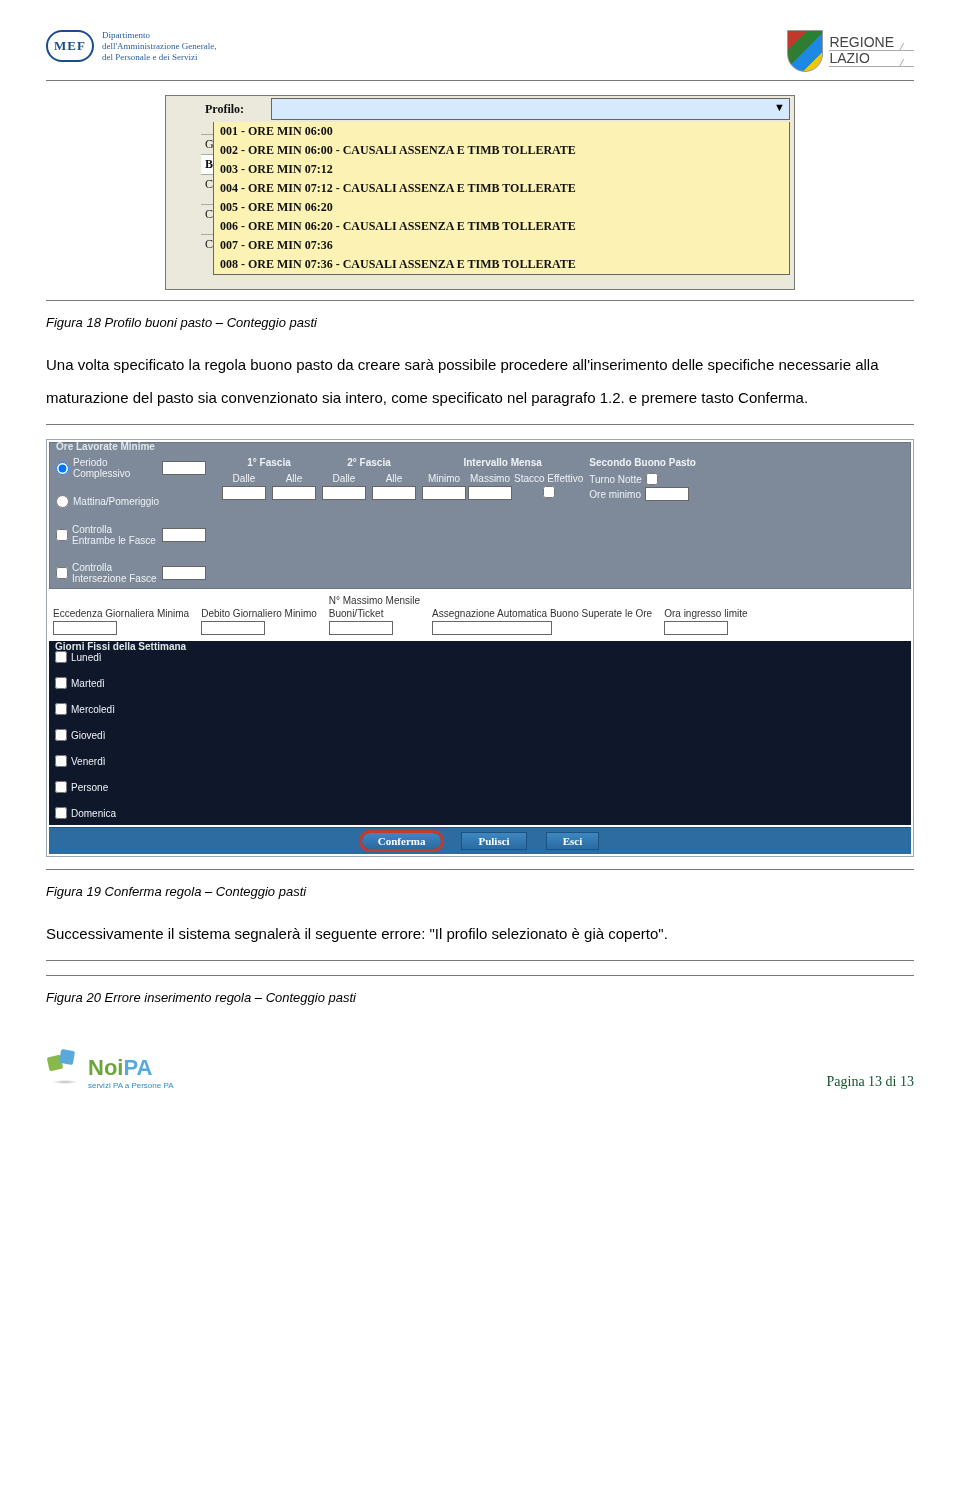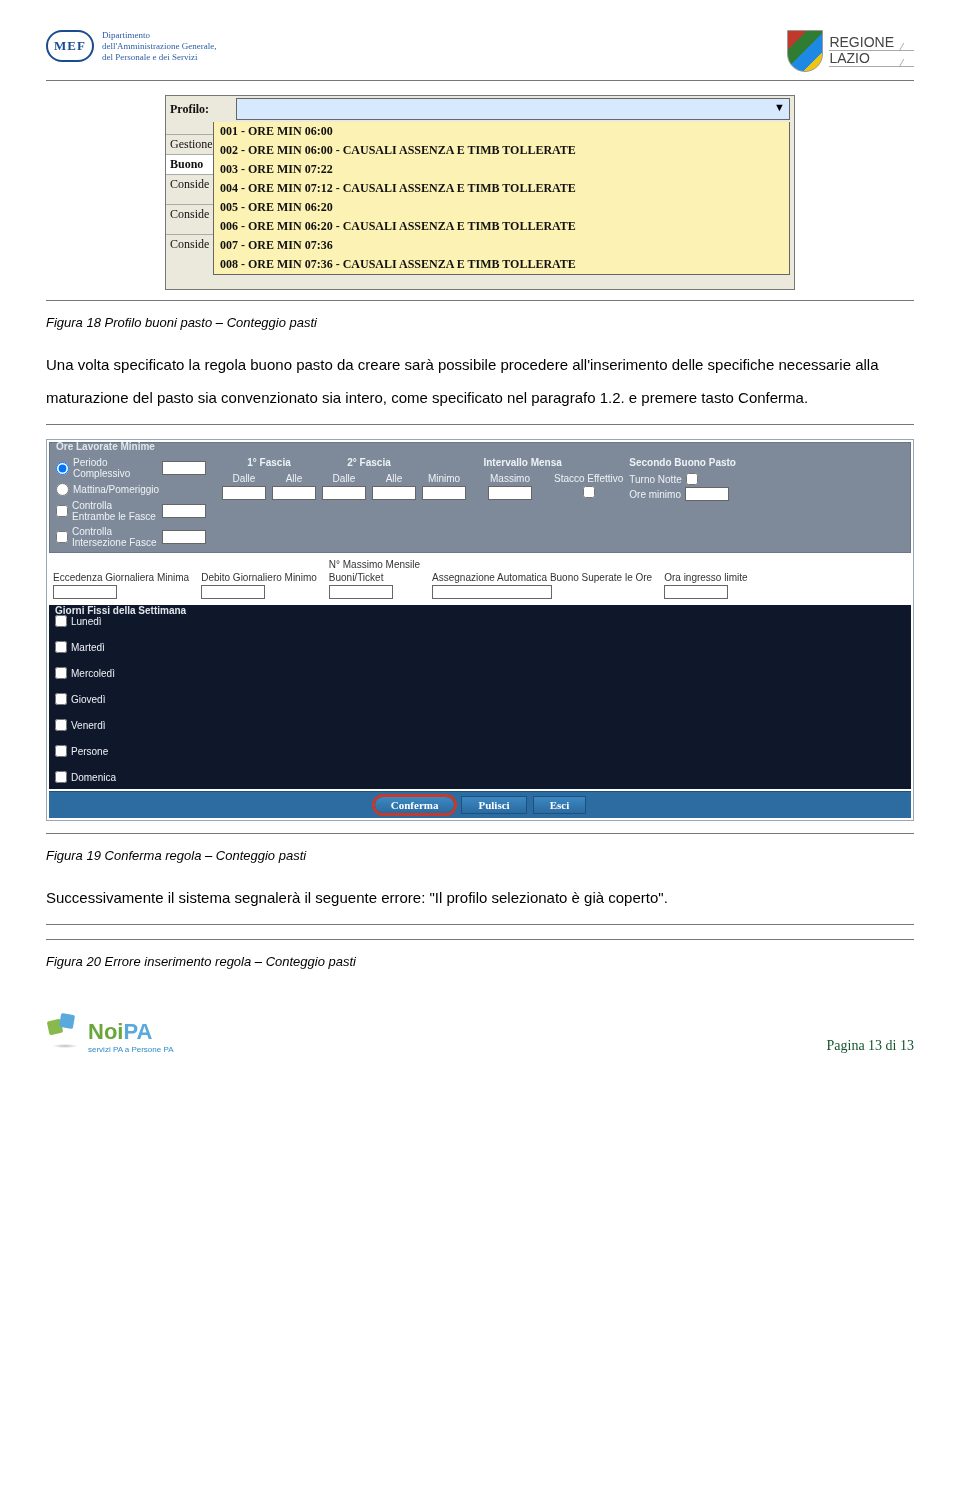--- a/index.html
+++ b/index.html
@@ -11,48 +11,48 @@
   .mef-text { font-family: 'Times New Roman', serif; font-size: 9px; color: #2b5ea3; line-height: 1.2; }
   .lazio-block { display: flex; align-items: center; gap: 6px; }
   .lazio-crest { width: 36px; height: 42px; background: linear-gradient(135deg,#c0392b 0 25%,#2e7d32 25% 50%,#1e88e5 50% 75%,#f1c40f 75% 100%); border-radius: 0 0 18px 18px; border: 1px solid #999; }
   .lazio-text { font-family: Arial, sans-serif; font-size: 14px; font-weight: 300; color: #444; line-height: 1.1; }
   .lazio-text .r { display:block; border-bottom:1px solid #aaa; padding-right:20px; position:relative; }
   .lazio-text .r::after { content:''; position:absolute; right:0; bottom:-1px; width:12px; height:8px; border-left:1px solid #aaa; transform:skewX(-30deg); }
   .thin-sep { border-top: 1px solid #777; margin: 4px 0 14px 0; }
   
   .fig-profilo { width: 630px; margin: 0 auto 10px auto; border: 1px solid #777; background: #ebe8dc; position: relative; }
   .fig-profilo .row { display: flex; align-items: center; }
-  .fig-profilo .lbl { width: 70px; padding: 2px 4px; font-family: Verdana; font-size: 12px; font-weight: bold; color: #111; border-top: 1px solid #aaa; }
+  .fig-profilo .lbl { width: 70px; padding: 2px 4px; font-family: Verdana; font-size: 12px; font-weight: bold; color: #111; border-top: 1px solid #aaa; margin-left: 35px; }
   .fig-profilo .lbl.norm { font-weight: normal; }
   .fig-profilo .profile-input { flex: 1; height: 22px; background: #d6e9ff; border: 1px solid #666; margin: 2px 4px 2px 0; position: relative; }
   .fig-profilo .profile-input::after { content:'▼'; position:absolute; right:4px; top:2px; color:#000; font-size:11px; }
   .fig-profilo .side-labels { width: 47px; display:flex; flex-direction:column; }
   .fig-profilo .dropdown { flex:1; background:#fcf2b4; border-left:1px solid #666; border-right:1px solid #666; border-bottom:1px solid #666; margin-right:4px; }
   .fig-profilo .dd-item { font-family: Verdana; font-size: 12px; font-weight: bold; padding: 2px 6px; color:#111; border:none; background:#fcf2b4; }
   .fig-profilo .torn { height: 14px; background: repeating-linear-gradient(90deg,#ebe8dc 0 6px,transparent 6px 9px); }
   .body-text { font-family: Verdana, sans-serif; font-size: 15px; line-height: 2.2; color: #000; margin-bottom: 10px; }
   .caption { font-family: Verdana, sans-serif; font-size: 13px; font-style: italic; color:#000; margin: 6px 0 18px 0; }
   
   .fig-form { width: 100%; background:#fff; border:1px solid #9aa7b5; font-family: Tahoma, sans-serif; font-size: 10px; color:#fff; }
   .fig-form .fs { display:flex; align-items:flex-start; background:#7e8a99; border:1px solid #6b7785; margin:2px; padding:4px 6px 4px 6px; position:relative; }
   .fig-form .fs-title { position:absolute; top:-2px; left:6px; font-size:10px; color:#dfe6ec; font-weight:bold; }
-  .fig-form .col { display:flex; flex-direction:column; gap:4px; }
+  .fig-form .col { display:flex; flex-direction:column; gap:16px; }
   .fig-form .chk { display:flex; align-items:center; gap:4px; color:#eef2f6; font-size:10px; }
   .fig-form input[type="text"] { width:44px; height:14px; background:#fff; border:1px solid #666; }
   .fig-form input[type="checkbox"] { width:12px; height:12px; }
   .fig-form .sub { display:flex; gap:6px; margin-left:16px; }
   .fig-form .subcol { display:flex; flex-direction:column; align-items:center; gap:2px; color:#eef2f6; }
   .fig-form .subcol-title { font-size:10px; font-weight:bold; margin-bottom:2px; height:12px; }
   .fig-form .row2 { display:flex; gap:12px; background:#fff; color:#333; font-size:10px; padding:4px 6px; align-items:flex-end; }
   .fig-form .row2 .cell { display:flex; flex-direction:column; gap:2px; }
   .fig-form .row2 input { width:64px; }
   .fig-form .days-fs { background:#0f172a; margin:2px; padding:10px 6px 6px 6px; position:relative; }
   .fig-form .days-fs .fs-title { top:0; }
   .fig-form .days { display:flex; gap:14px; color:#eef2f6; font-size:10px;flex-direction:column; }
-  .fig-form .bar { display:flex; justify-content:center; gap:6px; padding:4px; background:#2d6ca0; border-top:1px solid #1d5280; margin:0 2px 2px 2px; }
+  .fig-form .bar { display:flex; justify-content:center; gap:19px; padding:4px; background:#2d6ca0; border-top:1px solid #1d5280; margin:0 2px 2px 2px; }
   .btn { background:linear-gradient(#3d88c2,#2a6aa0); color:#fff; font-family:Tahoma; font-size:11px; font-weight:bold; border:1px solid #1d5280; padding:2px 16px; cursor:pointer; }
   .btn.conferma { outline:3px solid #c23b2e; outline-offset:-1px; border-radius:10px; }
   
   .fig-err { width:100%; background:#f8d0d4; border:1px solid #b33e4a; height:26px; display:flex; align-items:center; justify-content:center; font-family:Tahoma; font-size:11px; font-weight:bold; color:#333; position:relative; }
   .fig-err .dot { position:absolute; left:10px; top:6px; width:14px; height:14px; border-radius:50%; background:radial-gradient(circle at 30% 30%, #fffa9e, #d89b1e 70%, #6b3d00); }
   
   .footer { display:flex; justify-content:space-between; align-items:flex-end; padding:0 46px 28px 46px; }
   .noipa { display:flex; align-items:center; gap:2px; }
   .noipa-ico { width:40px; height:34px; position:relative; }
   .noipa-ico .p1 { position:absolute; width:14px; height:14px; border-radius:2px; background:#88b94b; top:6px; left:2px; transform:rotate(-12deg); }
@@ -97,21 +97,21 @@
       <div class="side-labels">
         <div class="lbl norm">Gestione</div>
         <div class="lbl" style="background:#fff">Buono</div>
         <div class="lbl norm" style="height:30px">Conside</div>
         <div class="lbl norm" style="height:30px">Conside</div>
         <div class="lbl norm" style="height:30px">Conside</div>
       </div>
       <div class="dropdown">
         <div class="dd-item">001 - ORE MIN 06:00</div>
         <div class="dd-item">002 - ORE MIN 06:00 - CAUSALI ASSENZA E TIMB TOLLERATE</div>
-        <div class="dd-item">003 - ORE MIN 07:22</div>
+        <div class="dd-item">003 - ORE MIN 07:12</div>
         <div class="dd-item">004 - ORE MIN 07:12 - CAUSALI ASSENZA E TIMB TOLLERATE</div>
         <div class="dd-item">005 - ORE MIN 06:20</div>
         <div class="dd-item">006 - ORE MIN 06:20 - CAUSALI ASSENZA E TIMB TOLLERATE</div>
         <div class="dd-item">007 - ORE MIN 07:36</div>
         <div class="dd-item">008 - ORE MIN 07:36 - CAUSALI ASSENZA E TIMB TOLLERATE</div>
       </div>
     </div>
     <div class="torn"></div>
   </div>
 
@@ -168,21 +168,21 @@
                 <input type="text" style="">
               </div>
             <div class="subcol">
                 <span>Alle</span>
                 <input type="text" style="">
               </div>
           </div>
         </div>
         <div class="subcol">
           <span class="subcol-title">Intervallo Mensa</span>
-          <div style="display:flex;gap:22px">
+          <div style="display:flex;gap:2px">
             <div class="subcol">
                 <span>Minimo</span>
                 <input type="text" style="">
               </div>
             <div class="subcol">
                 <span>Massimo</span>
                 <input type="text" style="">
               </div>
             <div class="subcol">
                 <span>Stacco Effettivo</span>

